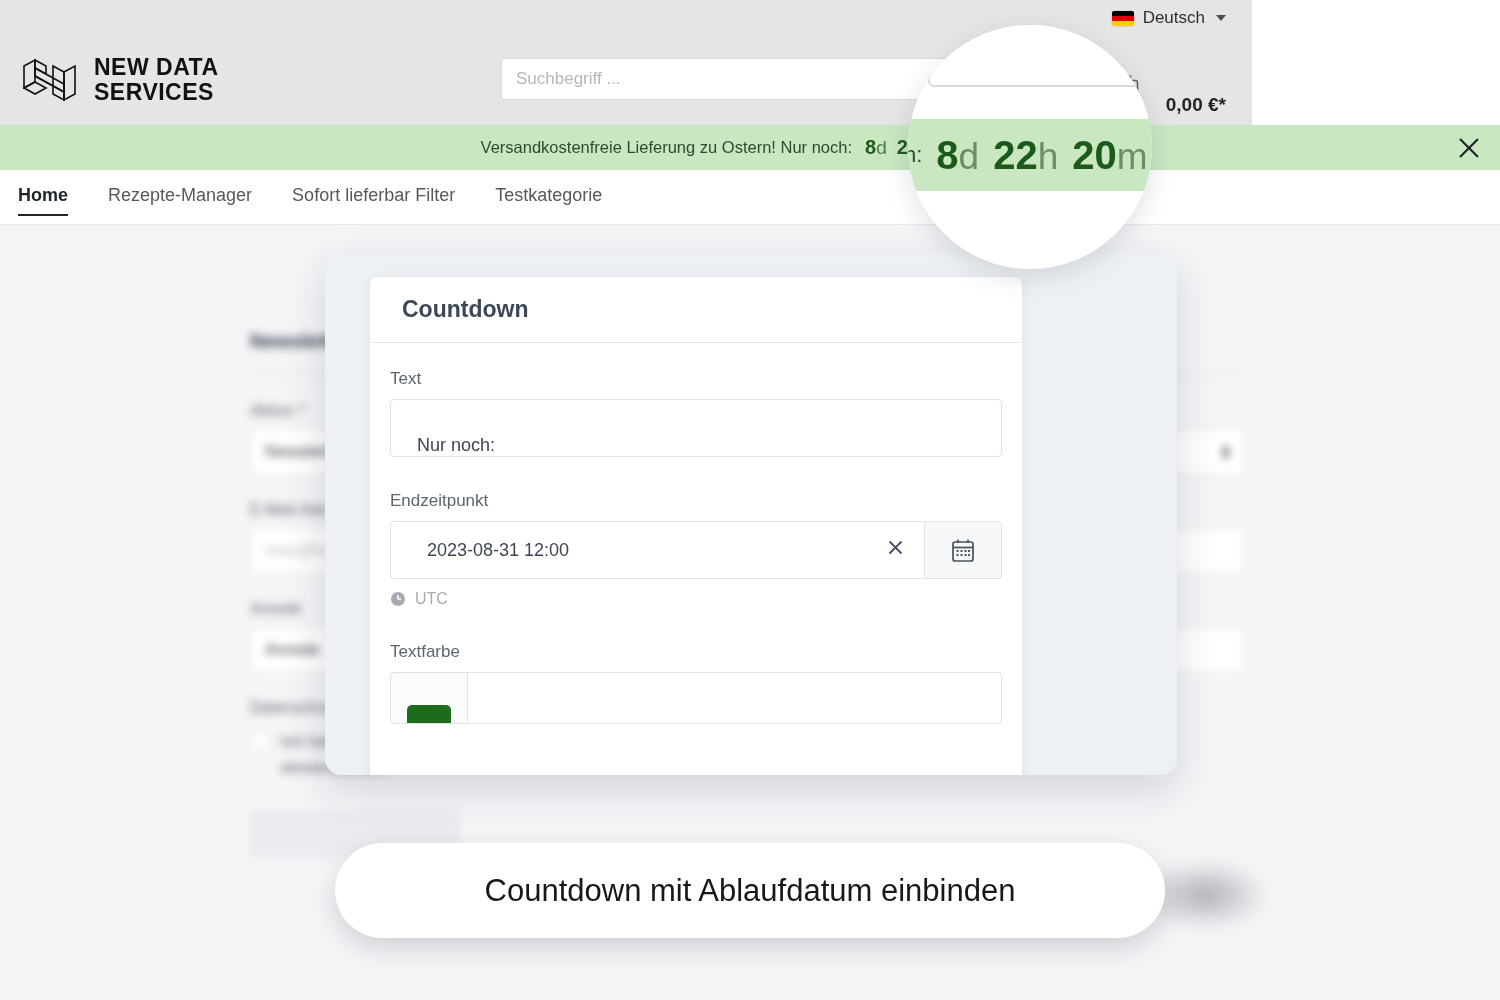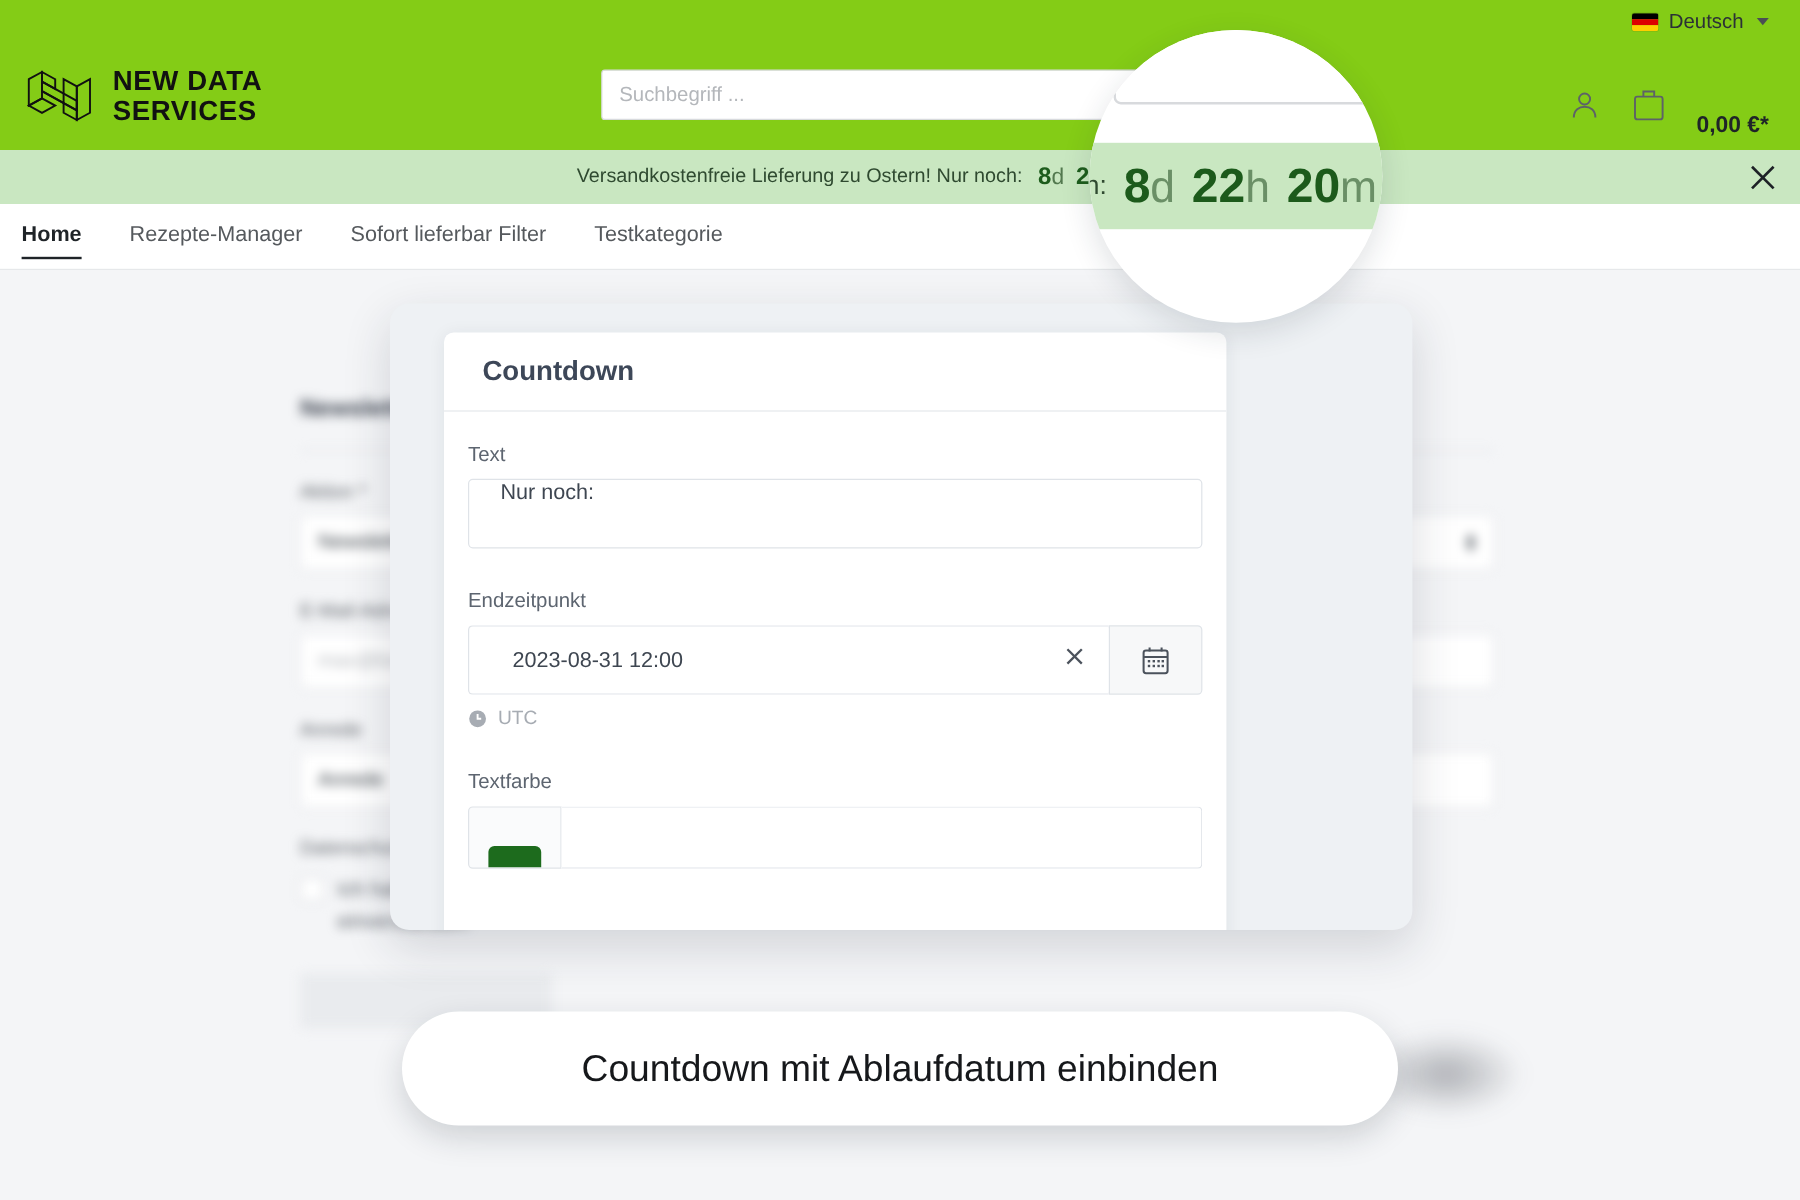--- a/index.html
+++ b/index.html
@@ -11,22 +11,22 @@
   }
 
   
   #page-behind{
     position:absolute; inset:0;
     filter: blur(0px);
   }
 
   
   .topbar{
-    position:absolute; left:0; top:0; width:1500px; height:125px;
-    background:#84cc16;
+    position:absolute; left:0; top:0; width:1252px; height:125px;
+    background:#e5e5e5;
   }
   .lang{
     position:absolute; right:26px; top:8px;
     display:flex; align-items:center; gap:9px;
     font-size:17px; color:#2b3136;
   }
   .flag{
     width:22px; height:15px; border-radius:2px; overflow:hidden;
     display:flex; flex-direction:column; box-shadow:0 0 0 .5px rgba(0,0,0,.12);
   }
@@ -140,21 +140,21 @@
   }
   .modal-head{
     height:66px; display:flex; align-items:center; padding:0 32px;
     border-bottom:1px solid #e5e8ec;
   }
   .modal-title{ font-size:23px; font-weight:bold; color:#3d4758; }
   .modal-body{ padding:26px 20px 0 20px; }
   .m-label{ font-size:17px; color:#5d6570; margin-bottom:10px; }
   .m-input{
     height:58px; border:1px solid #dfe3e8; border-radius:4px;
-    display:flex; align-items:flex-start; padding:0 26px;
+    display:flex; align-items:flex-end; padding:0 26px;
     font-size:18px; color:#3e4651; background:#fff;
   }
   .m-gap{ height:34px; }
   .date-row{ display:flex; }
   .date-input{
     flex:1; height:58px; border:1px solid #dfe3e8; border-right:0;
     border-radius:4px 0 0 4px; display:flex; align-items:center;
     padding:0 36px; font-size:18px; color:#3e4651; position:relative;
   }
   .date-clear{

